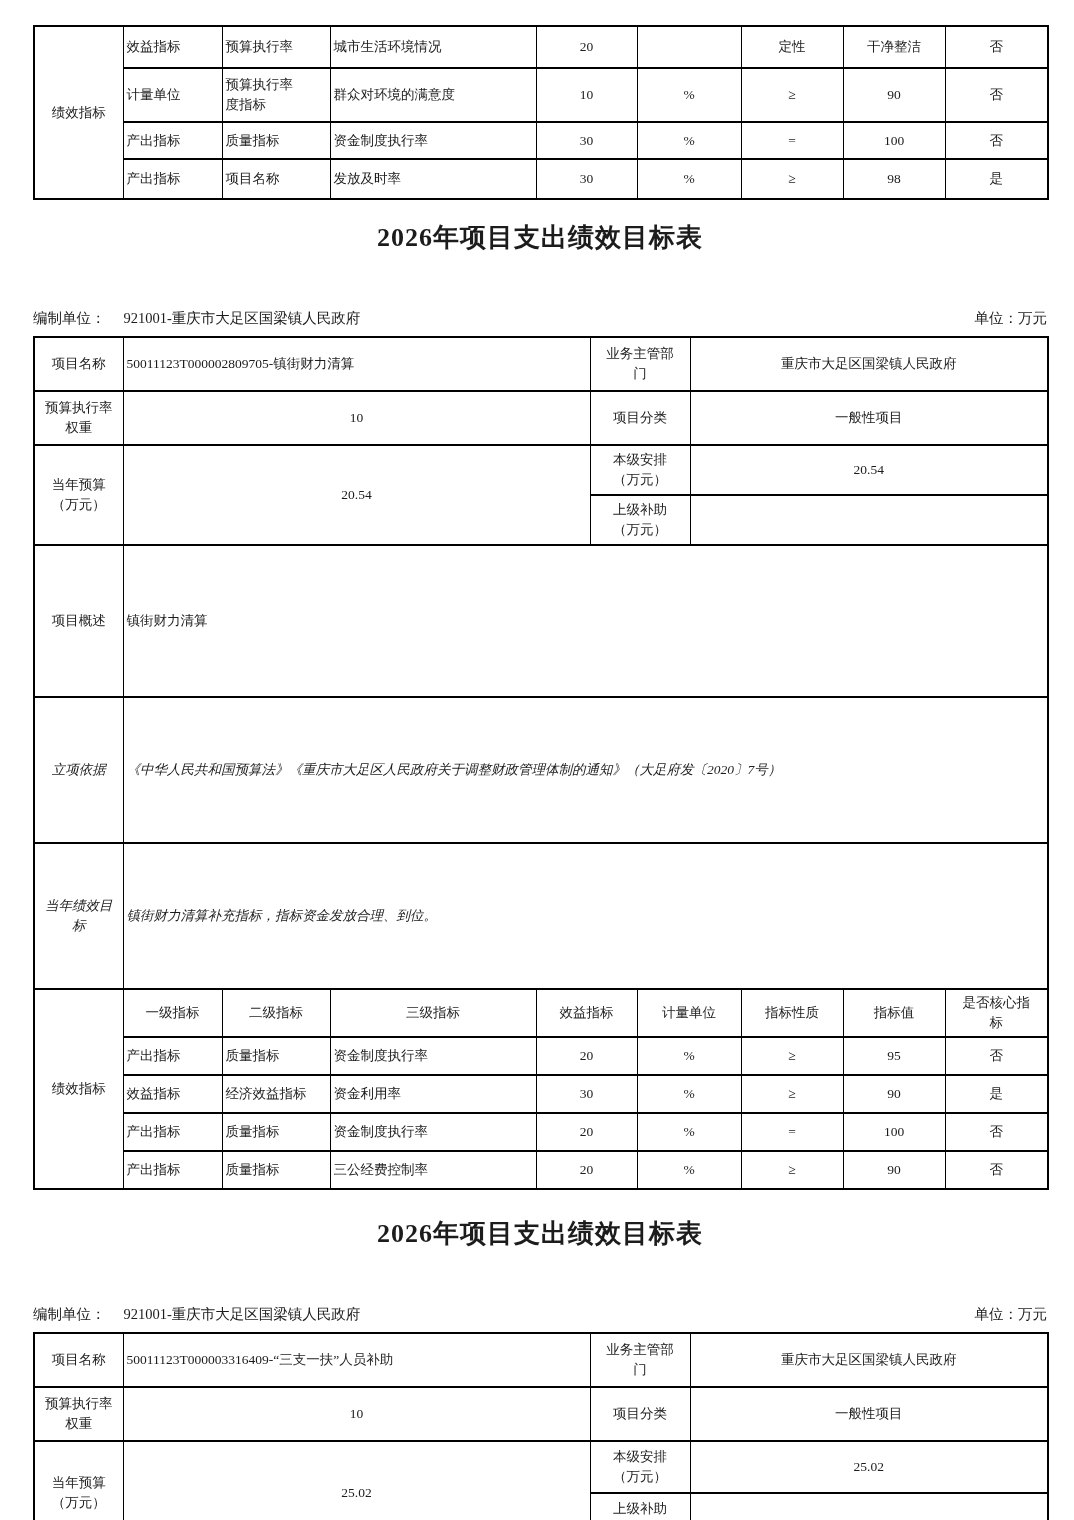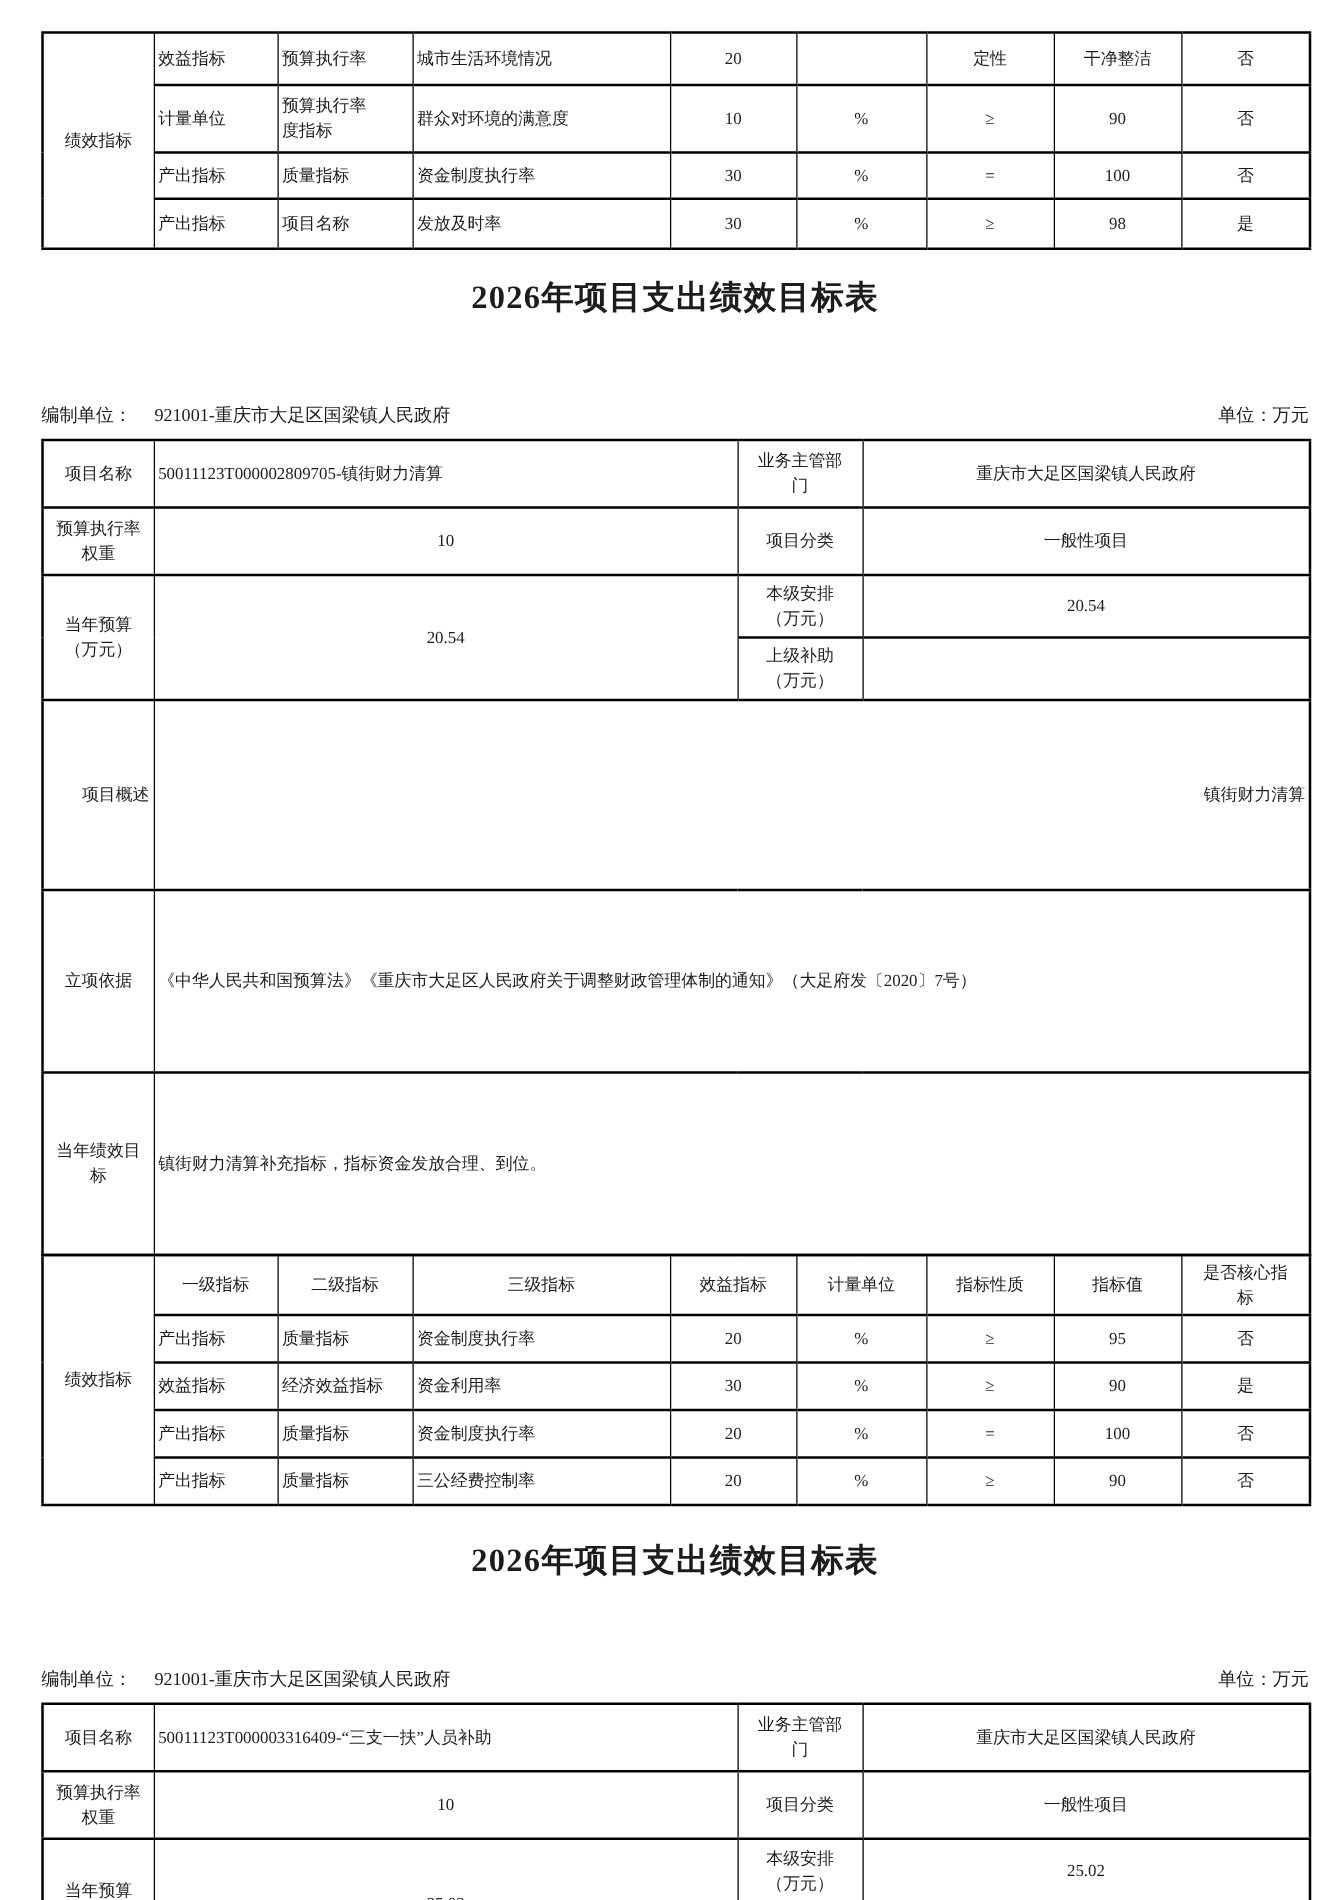--- a/index.html
+++ b/index.html
@@ -33,38 +33,38 @@
   td.l  { text-align: left; padding-left: 6px; }
   td.lbl{ text-align: center; }
   th.hdr{ text-align: center; }
 
   
   tr.rh36 > td { height: 36px; }
   tr.rh48 > td, tr.rh48 > th { height: 48px; }
   tr.rh31 > td { height: 31px; }
   tr.rh34 > td { height: 34px; }
   tr.rh44 > td { height: 44px; }
-  tr.rh146 > td { height: 146px; text-align: right; }
-  tr.rh140 > td { height: 140px; }
+  tr.rh146 > td { height: 146px; }
+  tr.rh140 > td { height: 140px; font-style: italic; }
   tr.rh42 > th, tr.rh42 > td { height: 42px; }
   tr.rh32 > td { height: 32px; }
   tr.rh46 > td { height: 46px; }
 
   .title {
     margin: 20px 0 0 0;
     text-align: center;
     font-size: 26px;
     font-weight: bold;
     line-height: 36px;
     letter-spacing: 1px;
   }
   .title.second { margin-top: 26px; }
 
   .meta {
-    margin-top: 67px;
+    margin-top: 52px;
     display: flex;
     justify-content: space-between;
     align-items: baseline;
     font-size: 14.5px;
     line-height: 20px;
   }
   .meta .org-value { margin-left: 18px; }
 
   table.tbl.joined { margin-top: -2px; }
   table.tbl.after-meta { margin-top: 8px; }

